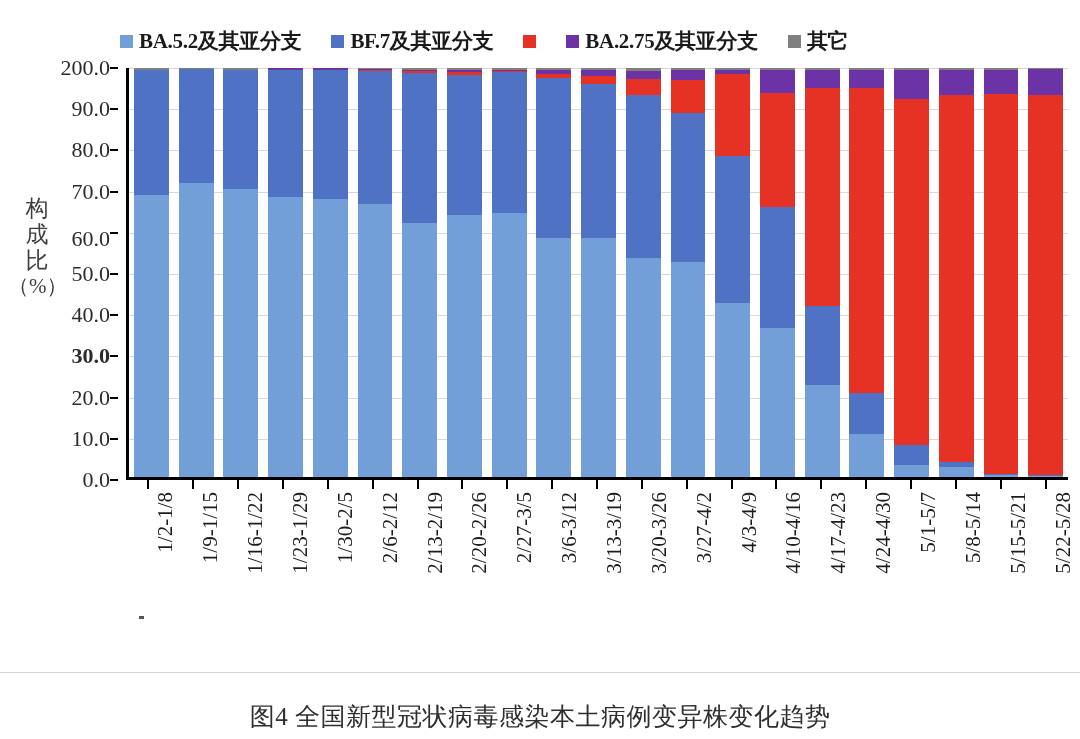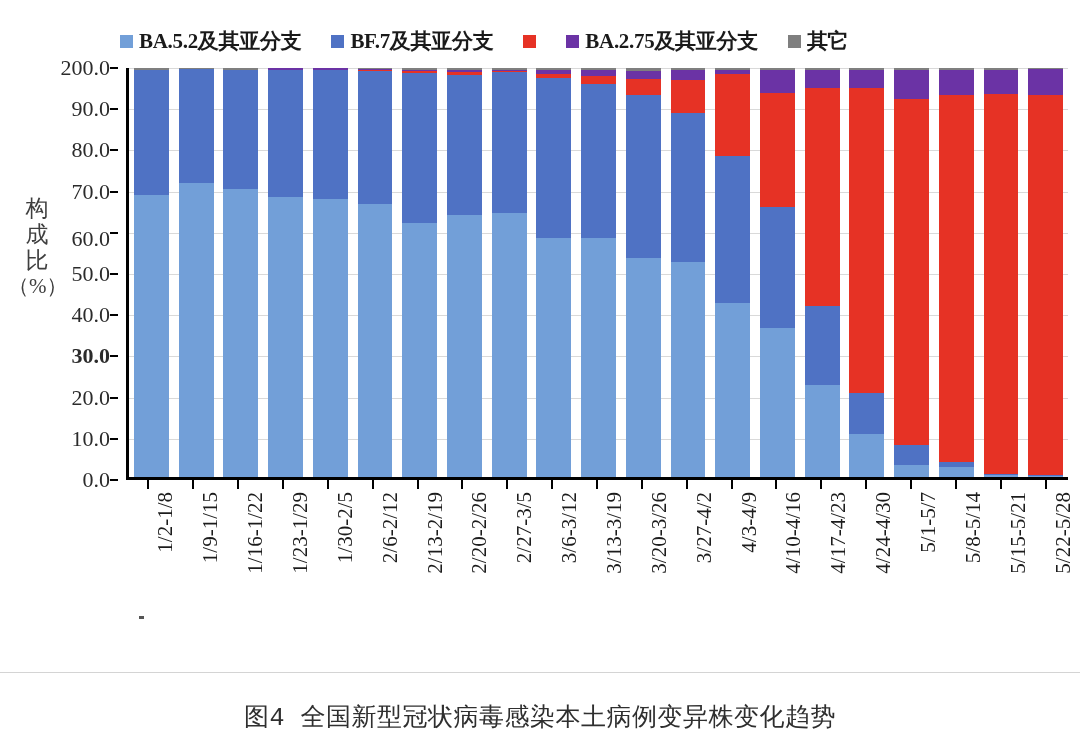--- a/index.html
+++ b/index.html
@@ -193,21 +193,21 @@
     background: #d4d4d4;
   }
 
   #caption {
     position: absolute;
     left: 0; top: 700px;
     width: 1080px;
     text-align: center;
     font-size: 25px;
     color: #2f2f2f;
-    font-family: Liberation Mono, monospace;
+    font-family: Liberation Serif, serif;
     letter-spacing: 0.5px;
   }
 </style>
 </head>
 <body>
 
 <div id="page">
 
   <div id="legend">
       <div class="legend-item">

